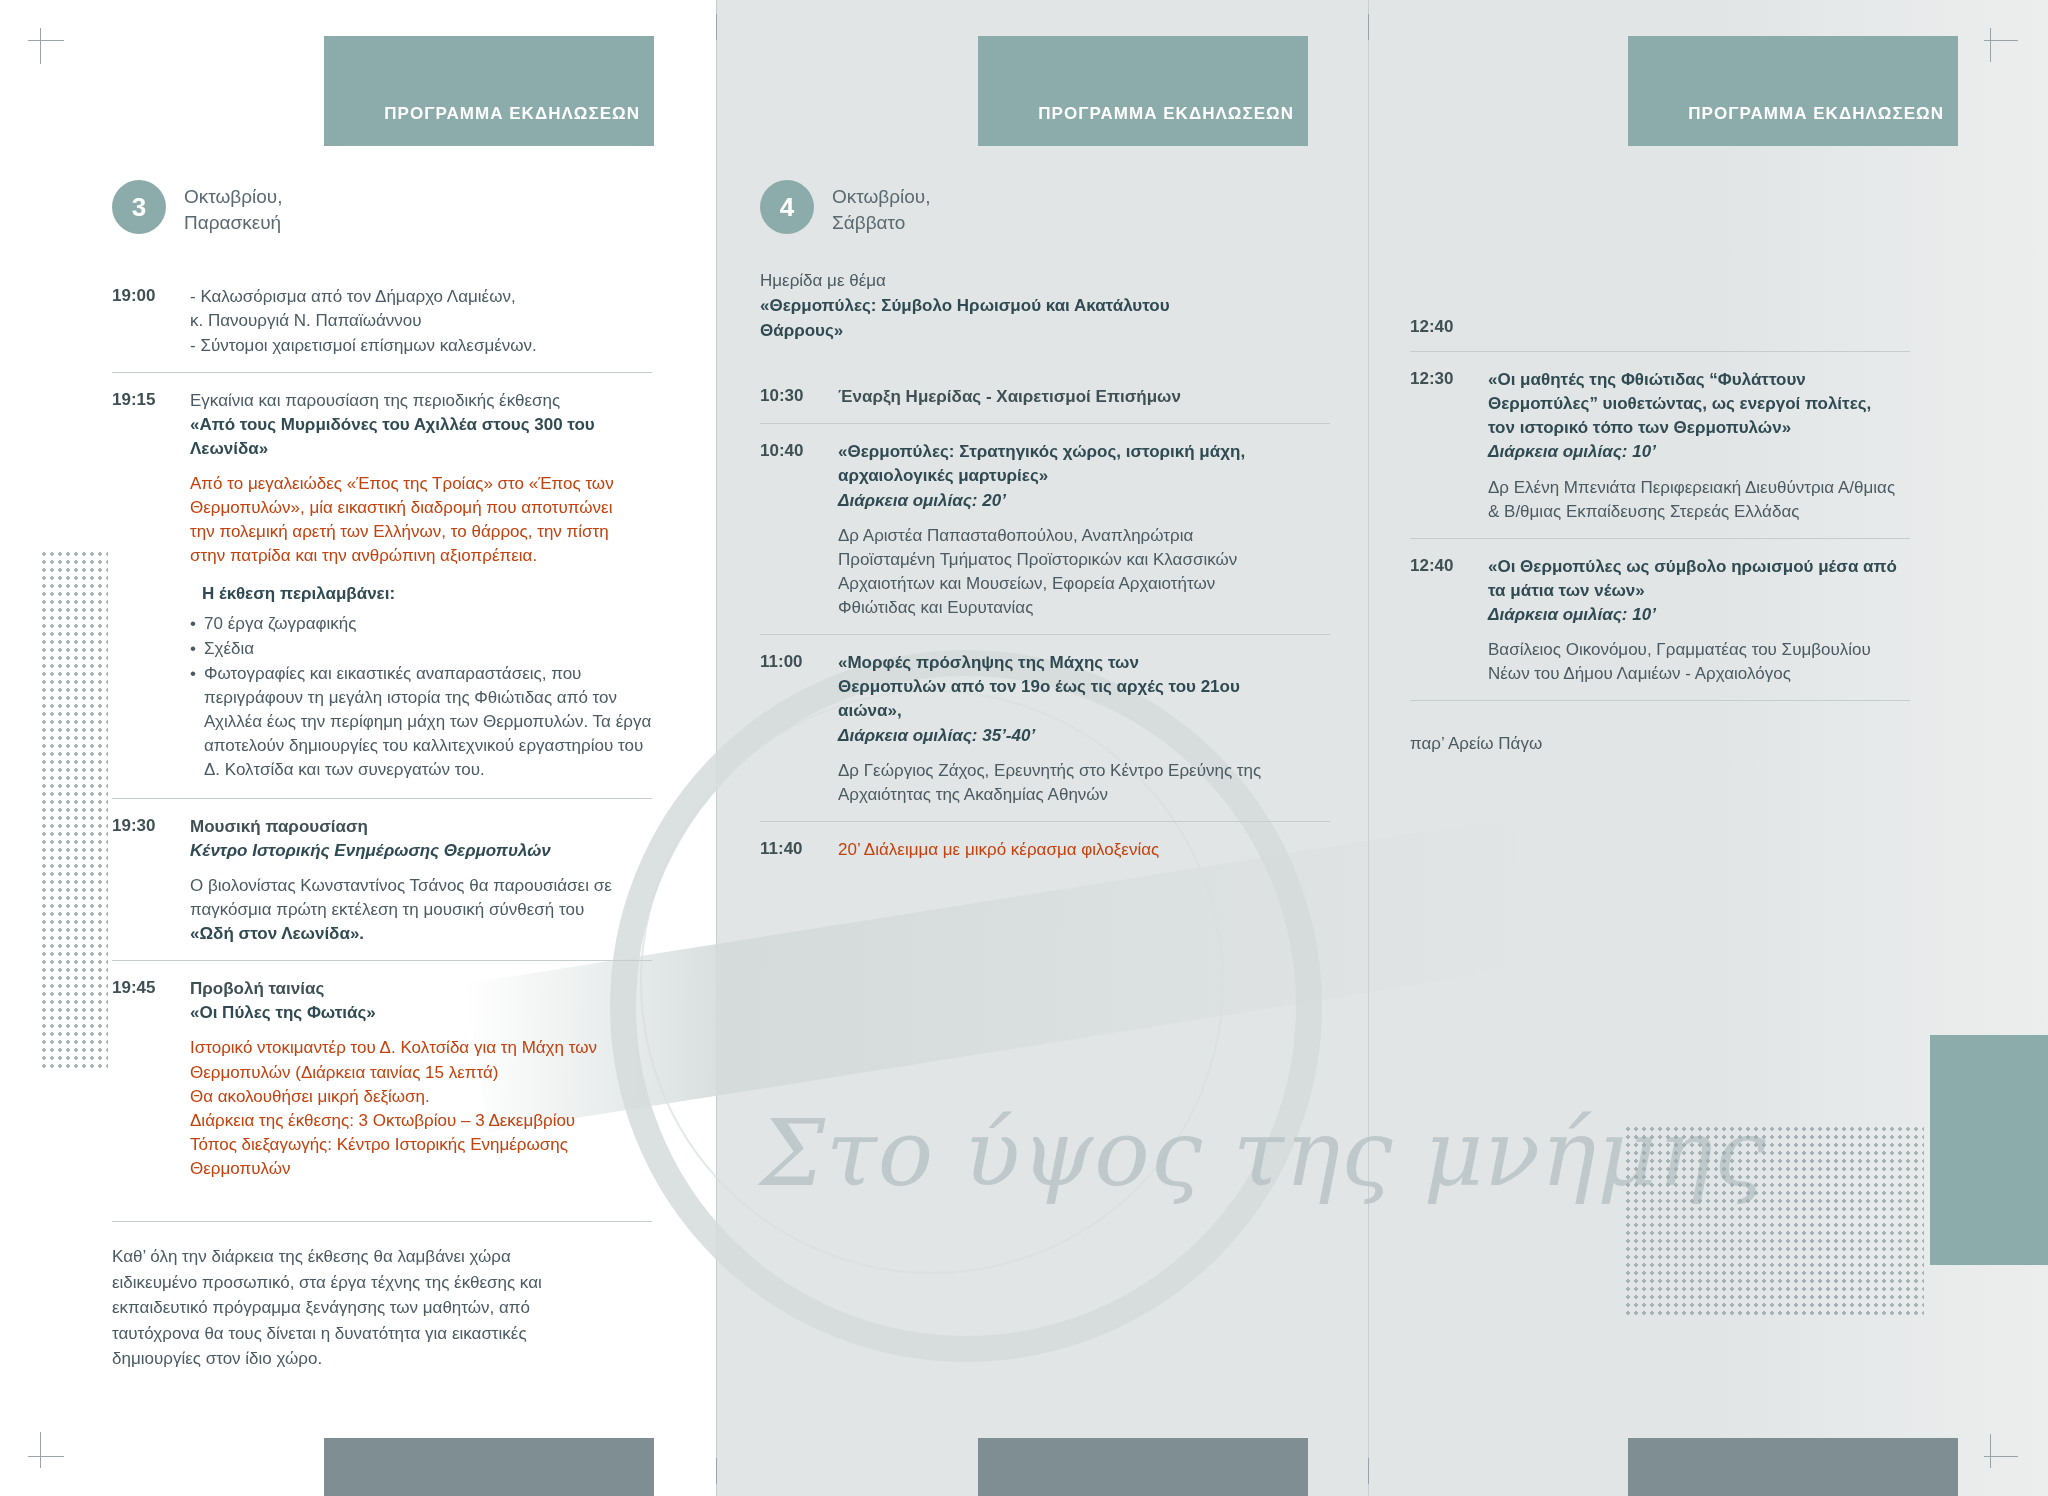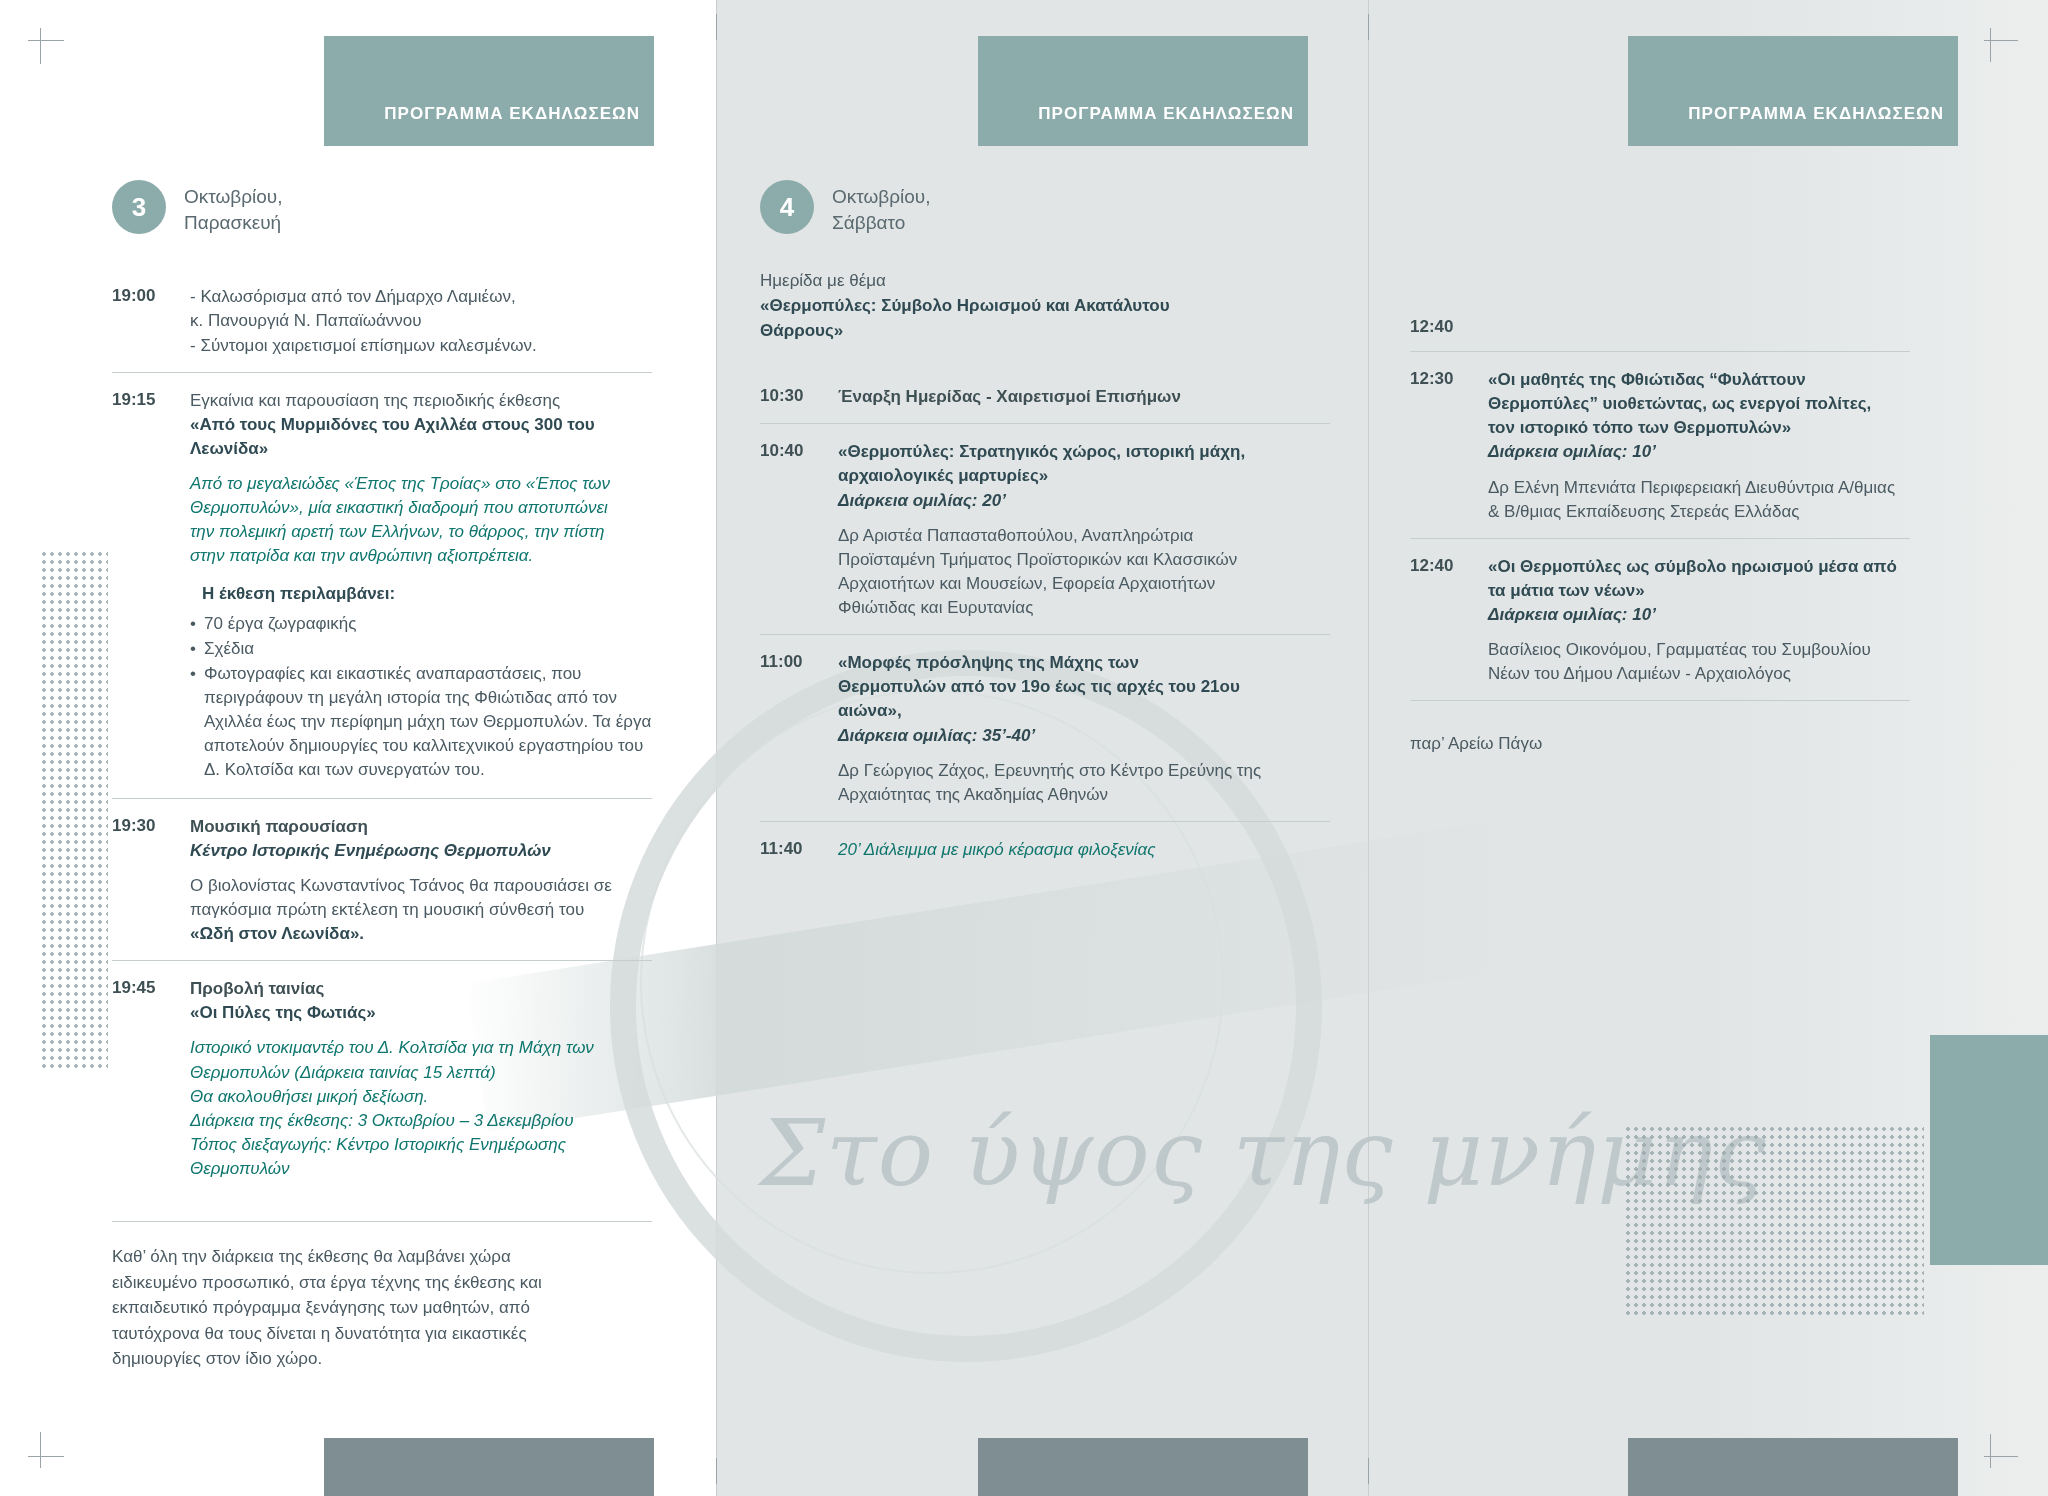--- a/index.html
+++ b/index.html
@@ -75,21 +75,21 @@
   }
   .daytext{font-size:19px;line-height:1.35;color:#5a6a70;padding-top:4px;}
 
   
   .item{display:flex;gap:16px;padding:16px 0 14px 0;border-bottom:1px solid #c5cdcd;}
   .item.nb{border-bottom:none;}
   .time{width:62px;flex:none;font-size:17px;font-weight:700;color:#3f5055;padding-top:1px;}
   .body{flex:1;font-size:17px;line-height:1.42;}
   .t-norm{color:#4a5a62;}
   .t-bold{font-weight:700;color:#2f4a52;}
-  .t-ital{font-style:italic;color:#0f766e;}
+  .t-ital{color:#c2410c;}
   .t-ital-b{font-style:italic;font-weight:700;color:#2f4a52;}
   .gap{height:11px;}
   .bullets{margin:6px 0 0 0;padding:0;list-style:none;}
   .bullets li{position:relative;padding-left:14px;margin-bottom:1px;}
   .bullets li:before{content:"\2022";position:absolute;left:0;top:0;color:#4a5a62;}
   .hang{padding-left:14px;text-indent:-14px;}
   .indent{padding-left:12px;}
   .blocknote{font-size:17px;line-height:1.5;color:#4a5a62;}
   .hdr-note{font-size:17px;line-height:1.45;margin-bottom:26px;}
   .hdr-note .b{font-weight:700;color:#2f4a52;}

